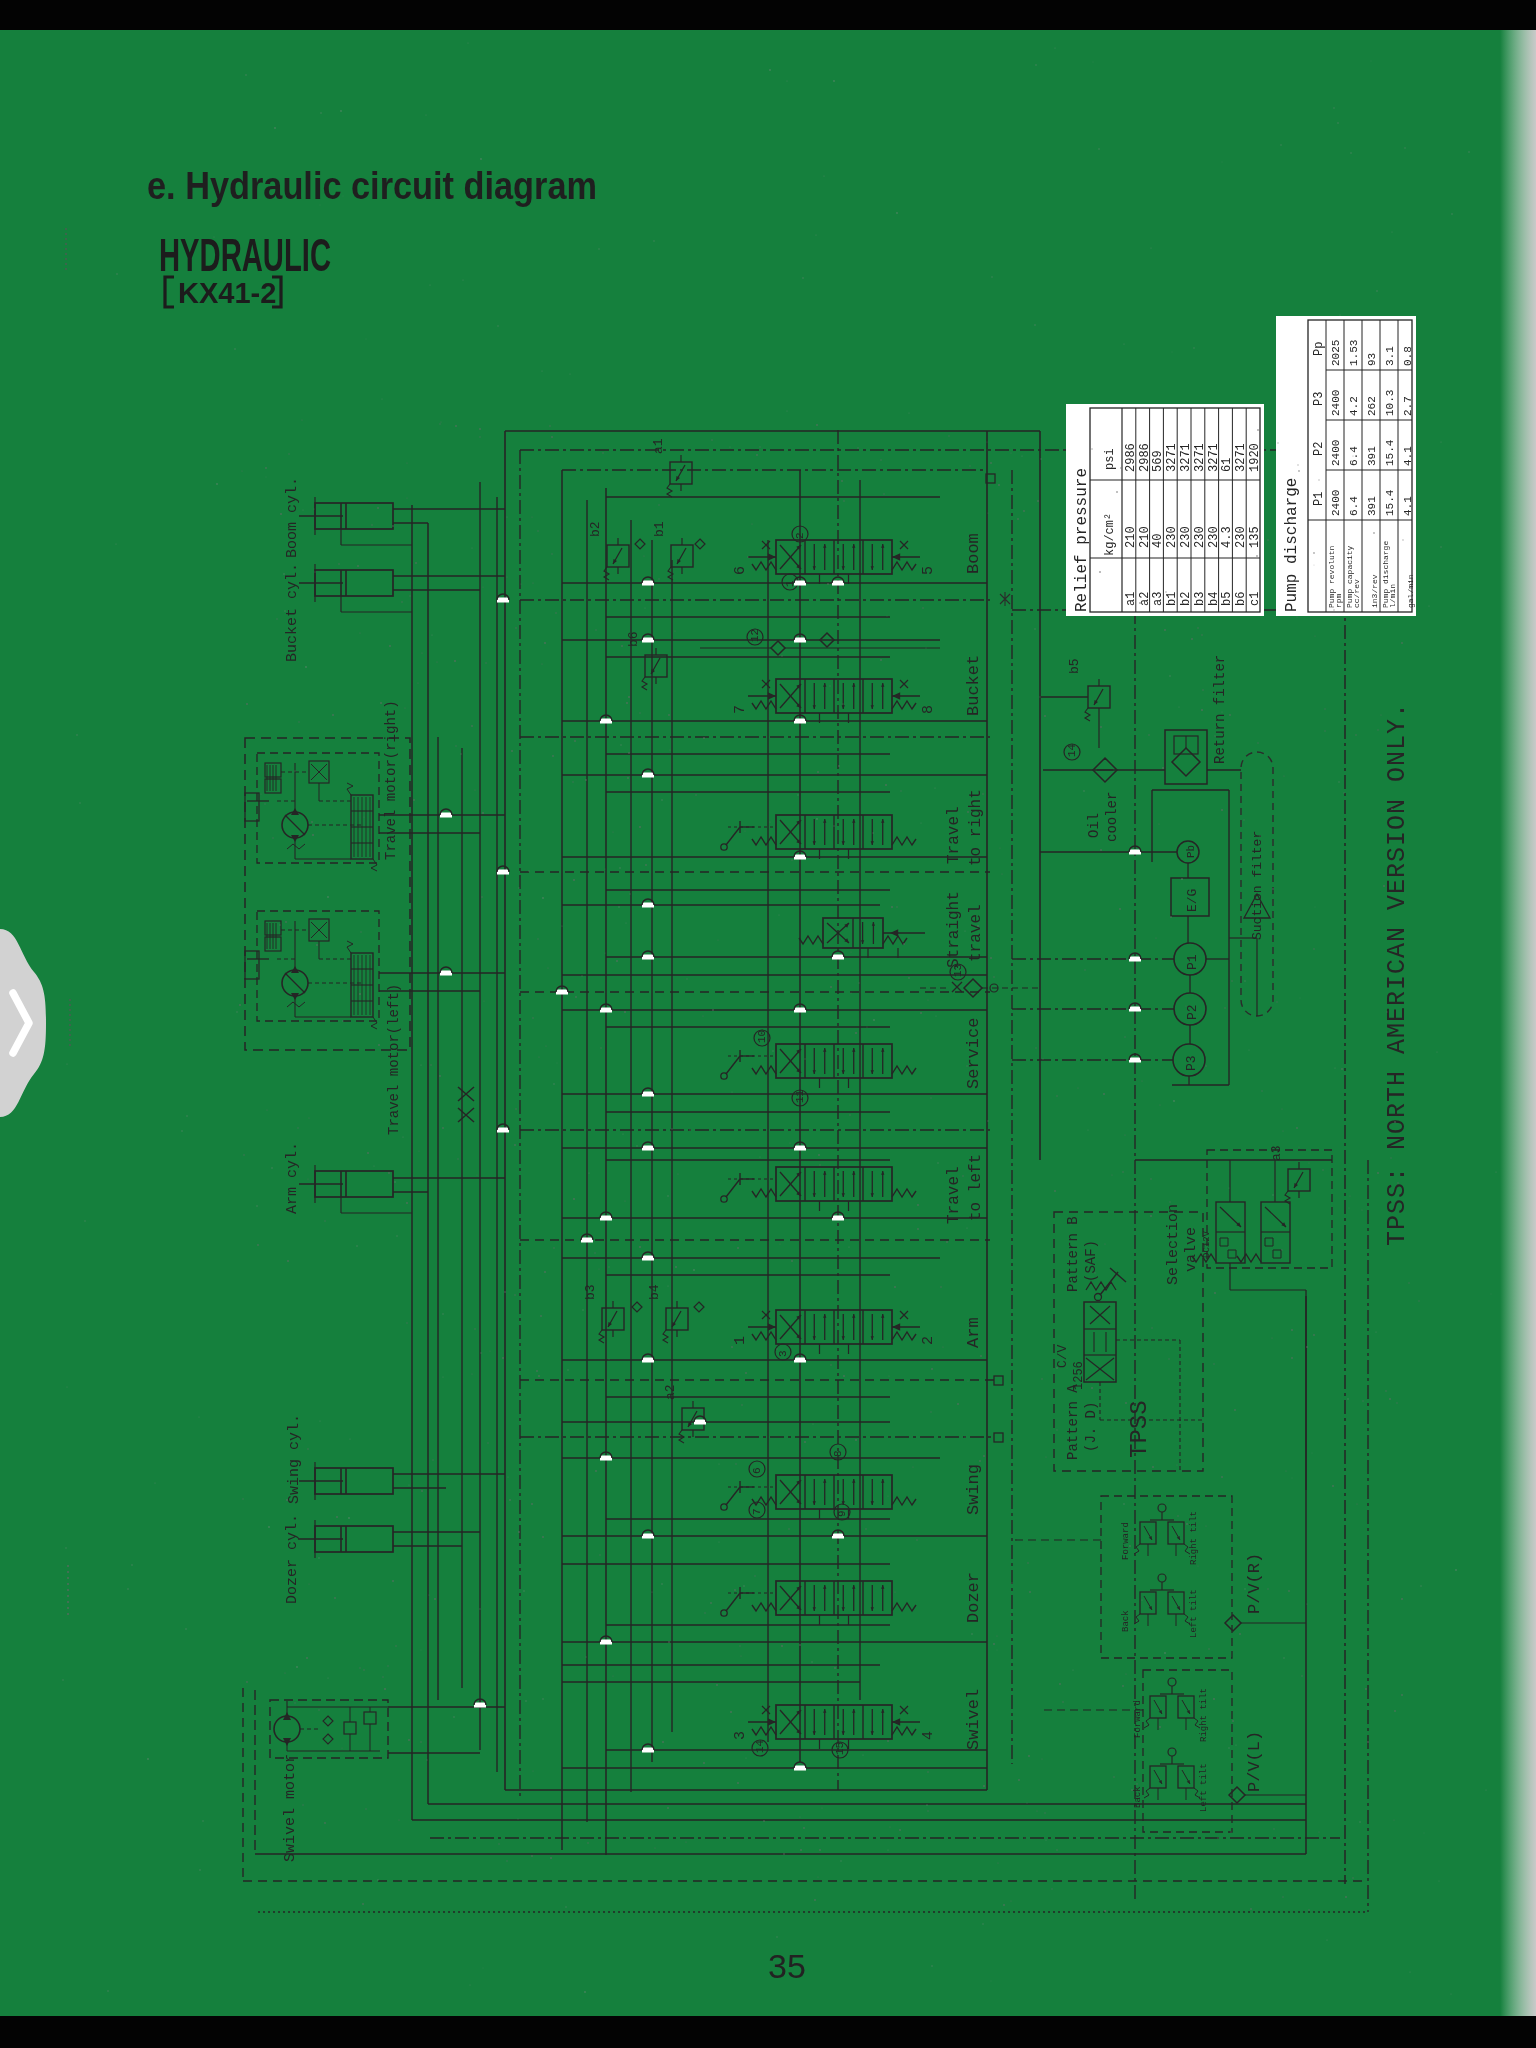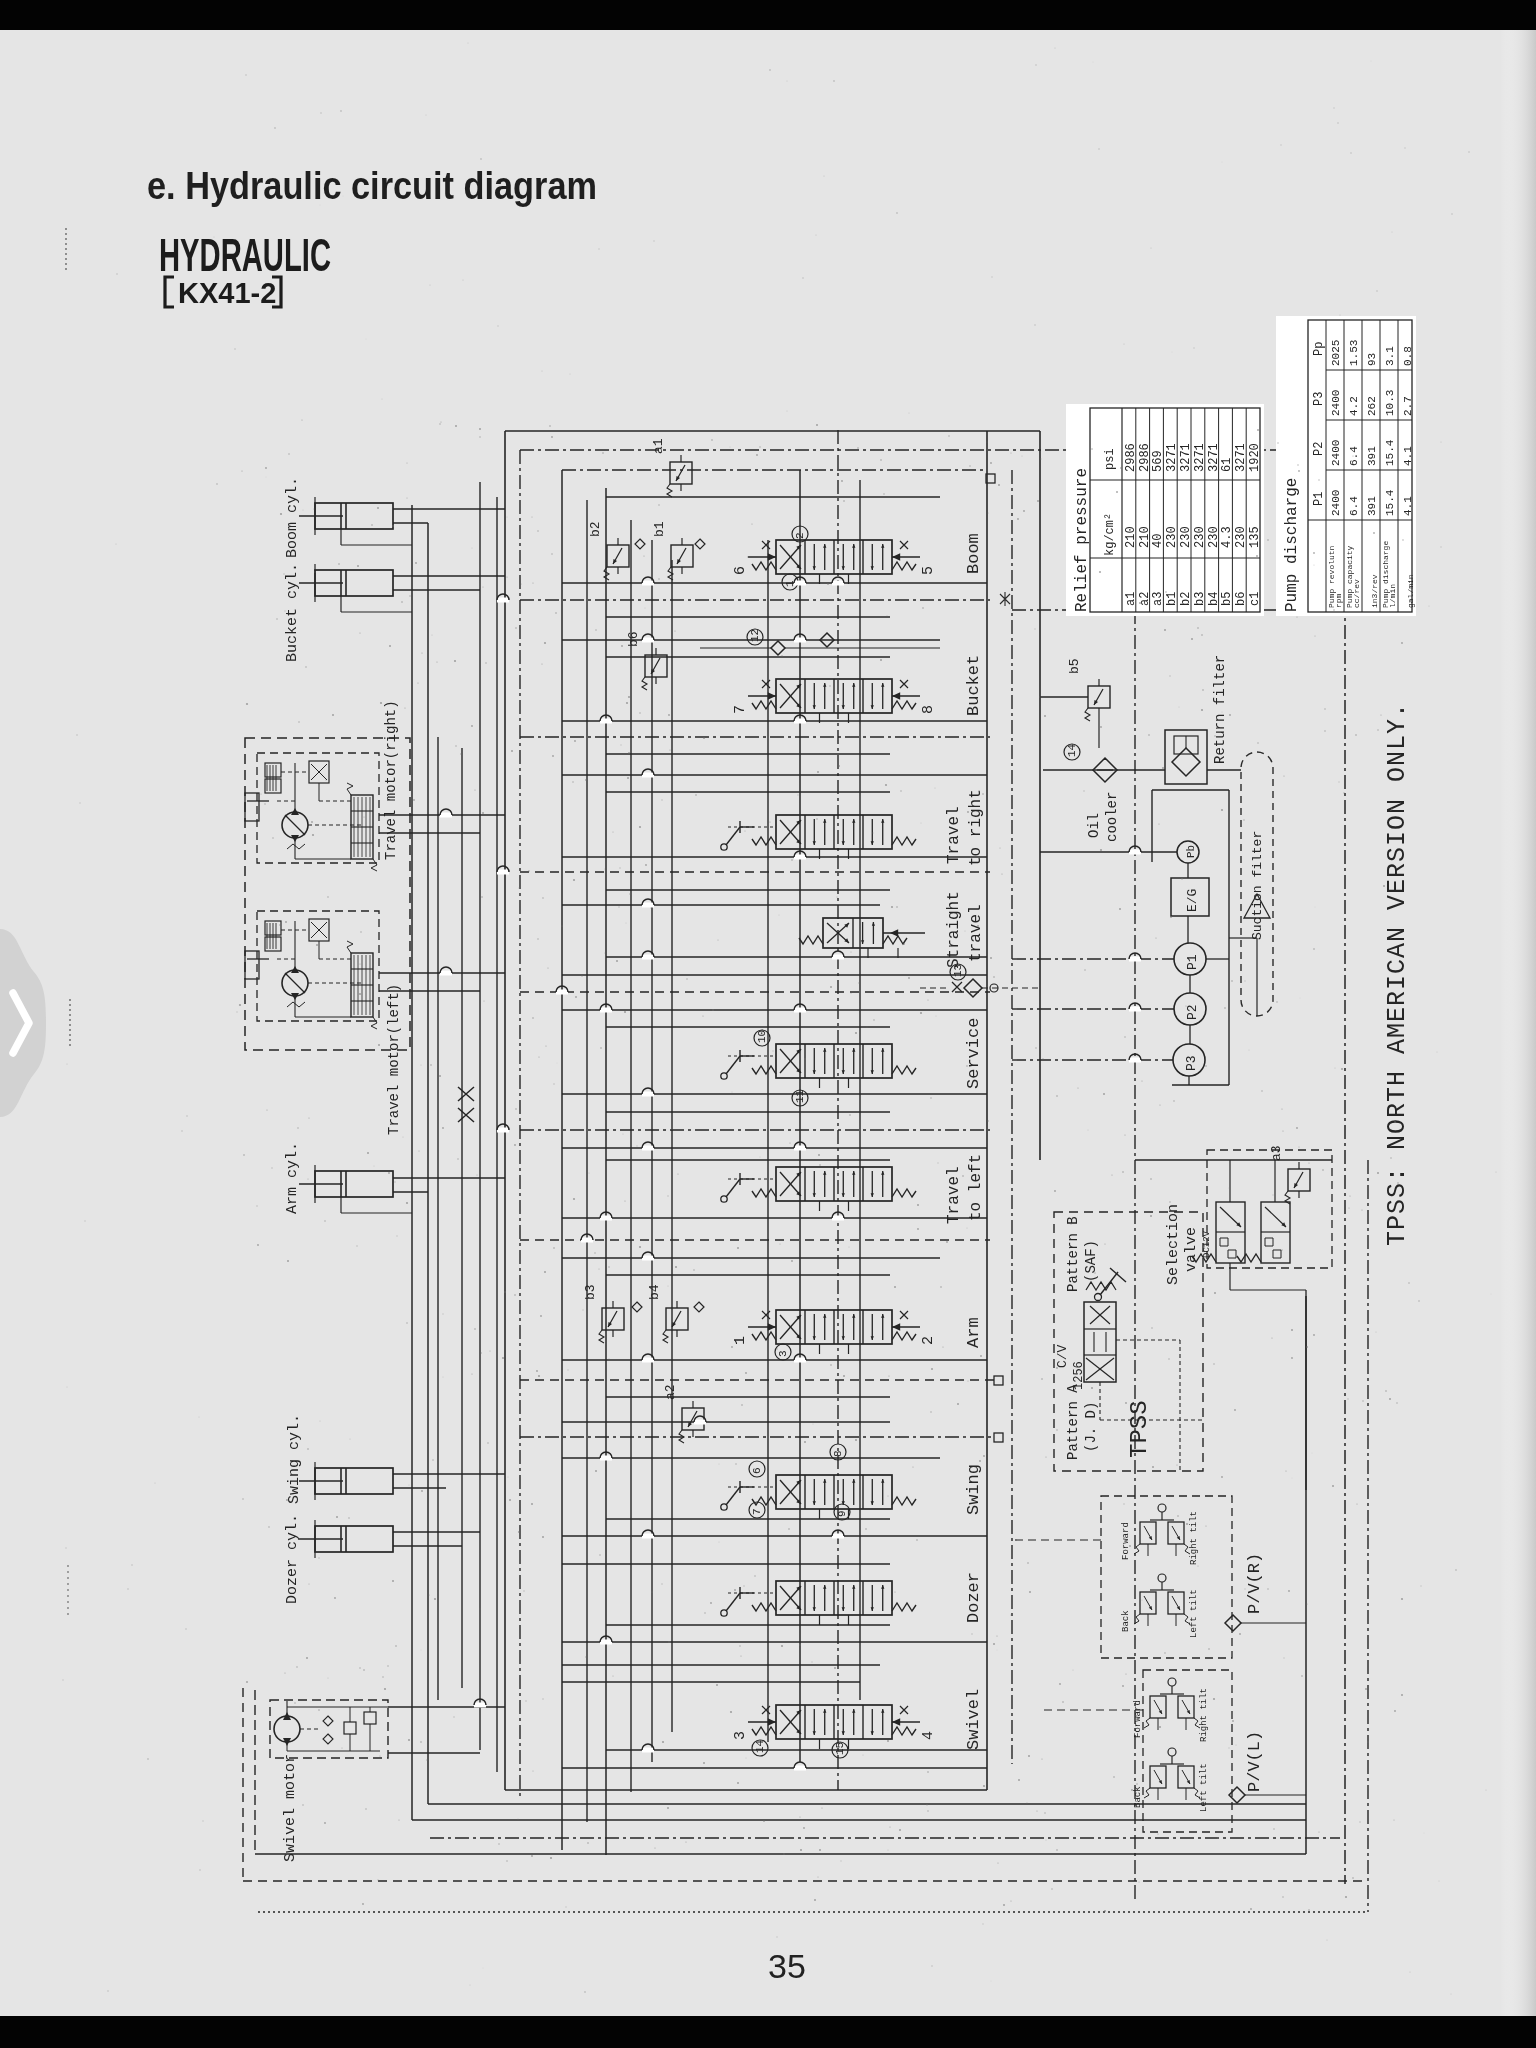--- a/index.html
+++ b/index.html
@@ -1,14 +1,14 @@
 <!DOCTYPE html>
 <html><head><meta charset="utf-8"><style>
 html,body{margin:0;padding:0;background:#ffffff;}
-#page{position:relative;width:1536px;height:2048px;background:#e5e5e5;overflow:hidden;text-align:right;}
+#page{position:relative;width:1536px;height:2048px;background:#15803d;overflow:hidden;text-align:right;}
 </style></head><body>
 <div id="page">
 <svg width="1536" height="2048" viewBox="0 0 1536 2048">
 <defs>
         <linearGradient id="edgeR" x1="0" y1="0" x2="1" y2="0">
           <stop offset="0" stop-color="#ffffff" stop-opacity="0"></stop>
           <stop offset="1" stop-color="#c9c9c9"></stop>
         </linearGradient>
       </defs>
 

